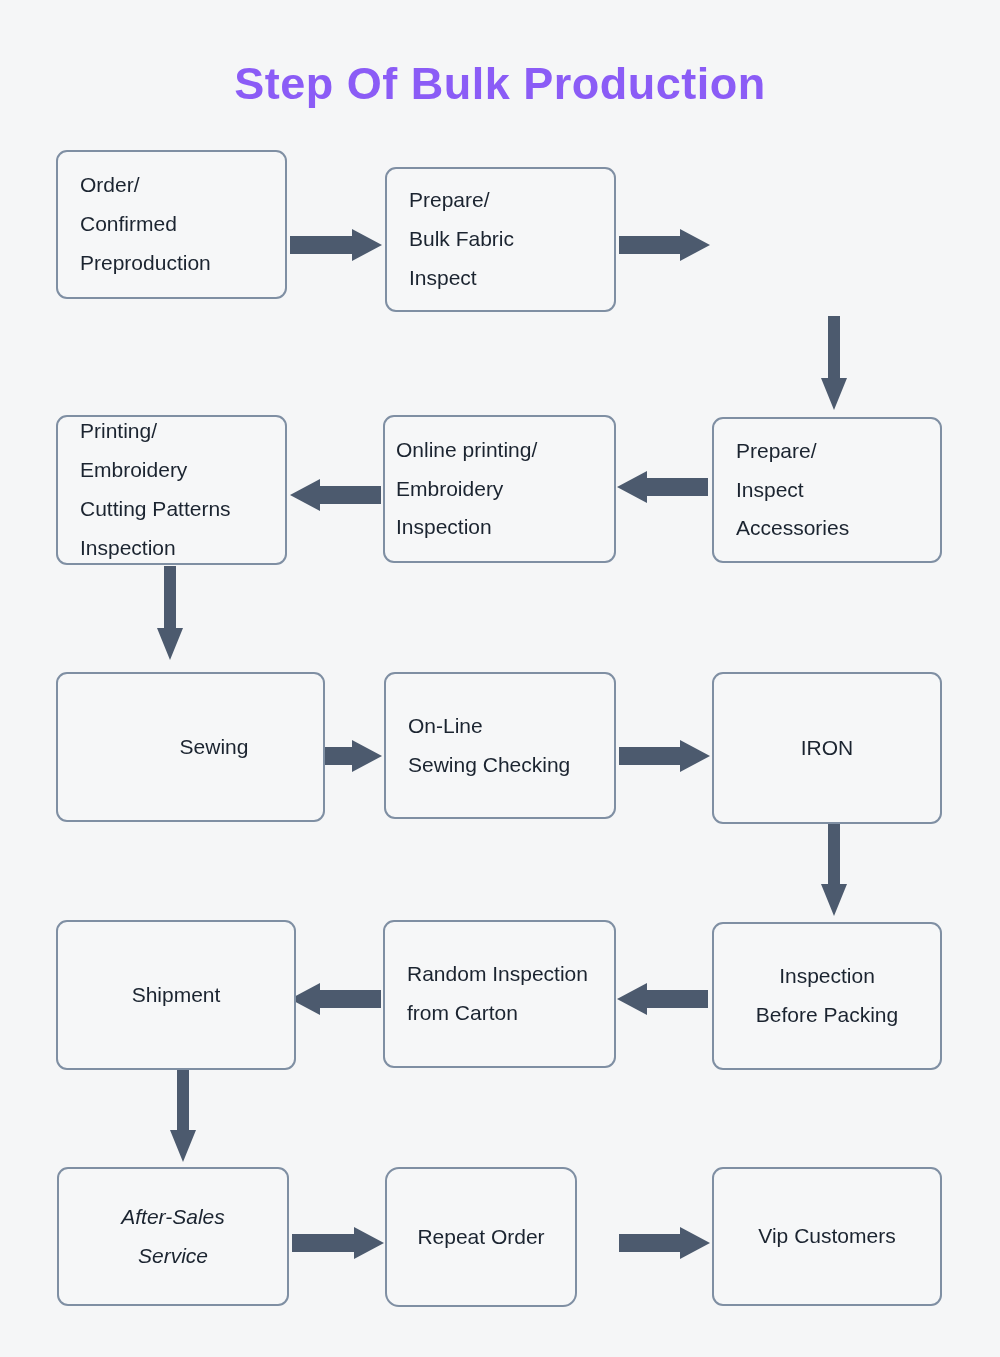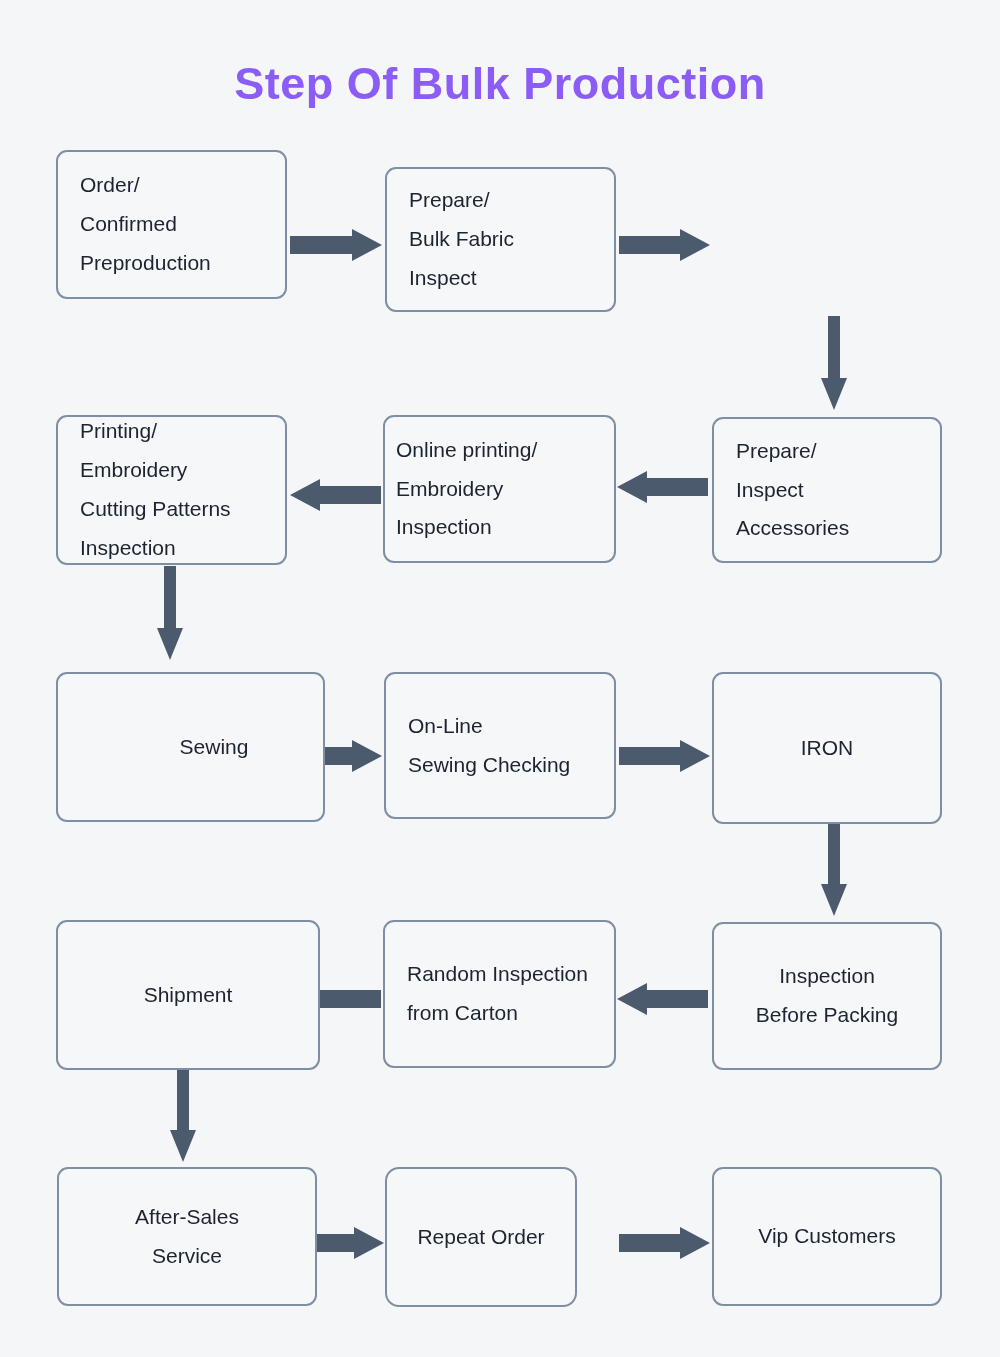--- a/index.html
+++ b/index.html
@@ -210,41 +210,41 @@
       <span class="line">Sewing Checking</span>
     </span>
   </div>
 
   <div class="node align-center" style="left:712px; top:672px; width:230px; height:152px;">
     <span class="lines">
       <span class="line">IRON</span>
     </span>
   </div>
 
-  <div class="node align-center" style="left:56px; top:920px; width:264px; height:150px;">
+  <div class="node align-center" style="left:56px; top:920px; width:240px; height:150px;">
     <span class="lines">
       <span class="line">Shipment</span>
     </span>
   </div>
 
   <div class="node align-left" style="left:383px; top:920px; width:233px; height:148px;">
     <span class="lines">
       <span class="line">Random Inspection</span>
       <span class="line">from Carton</span>
     </span>
   </div>
 
   <div class="node align-center" style="left:712px; top:922px; width:230px; height:148px;">
     <span class="lines">
       <span class="line">Inspection</span>
       <span class="line">Before Packing</span>
     </span>
   </div>
 
-  <div class="node align-center" style="left:57px; top:1167px; width:260px; height:139px;">
+  <div class="node align-center" style="left:57px; top:1167px; width:232px; height:139px;font-style:italic;">
     <span class="lines">
       <span class="line">After-Sales</span>
       <span class="line">Service</span>
     </span>
   </div>
 
   <div class="node align-center" style="left:385px; top:1167px; width:192px; height:140px;border-radius:14px;">
     <span class="lines">
       <span class="line">Repeat Order</span>
     </span>

